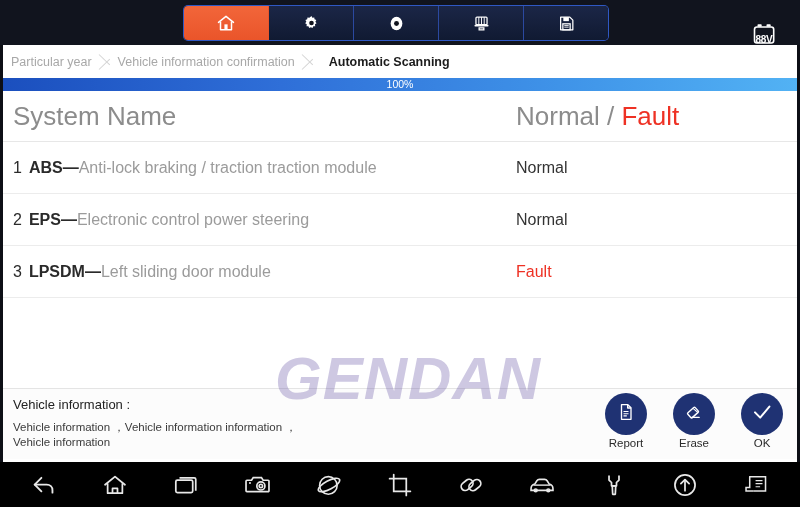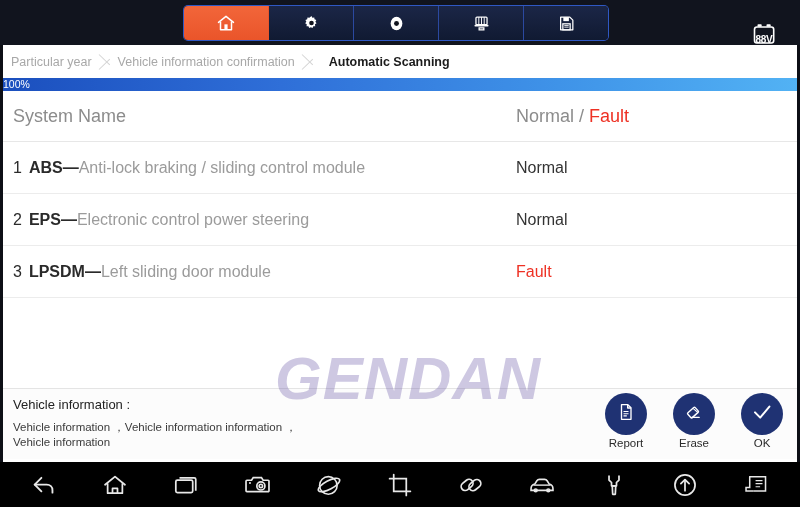--- a/index.html
+++ b/index.html
@@ -132,21 +132,21 @@
   
   .progress-wrap {
     position: relative;
     height: 13px;
     background: linear-gradient(to right, #1b4fbe 0%, #2f6fd8 35%, #3f93e8 70%, #52b2f4 100%);
   }
   .progress-label {
     position: absolute;
     left: 0; right: 0; top: 0;
     line-height: 13px;
-    text-align: left;
+    text-align: center;
     font-size: 10.5px;
     color: #ffffff;
   }
 
   
   .tbl-header {
     height: 51px;
     display: flex;
     align-items: center;
     border-bottom: 1px solid #e7e7e7;
@@ -156,21 +156,21 @@
     flex: 0 0 505px;
     padding-left: 10px;
     box-sizing: border-box;
   }
   .col-status {
     flex: 1 1 auto;
     padding-left: 8px;
     box-sizing: border-box;
   }
   .hdr-text {
-    font-size: 18px;
+    font-size: 26px;
     color: #8c8c8c;
     font-weight: 400;
   }
   .hdr-fault { color: #ee3124; }
 
   .tbl-row {
     height: 52px;
     display: flex;
     align-items: center;
     border-bottom: 1px solid #ececec;
@@ -380,21 +380,21 @@
       <div class="col-name">
         <span class="hdr-text">System Name</span>
       </div>
       <div class="col-status">
         <span class="hdr-text">Normal</span><span class="hdr-text"> / </span><span class="hdr-text hdr-fault">Fault</span>
       </div>
     </div>
 
     <div class="tbl-row">
       <div class="col-name">
-        <span class="row-idx">1</span><span class="row-abbr">ABS</span><span class="row-abbr">—</span><span class="row-desc">Anti-lock braking / sliding control module</span>
+        <span class="row-idx">1</span><span class="row-abbr">ABS</span><span class="row-abbr">—</span><span class="row-desc">Anti-lock braking / traction traction module</span>
       </div>
       <div class="col-status">
         <span class="status-val">Normal</span>
       </div>
     </div>
 
     <div class="tbl-row">
       <div class="col-name">
         <span class="row-idx">2</span><span class="row-abbr">EPS</span><span class="row-abbr">—</span><span class="row-desc">Electronic control power steering</span>
       </div>

